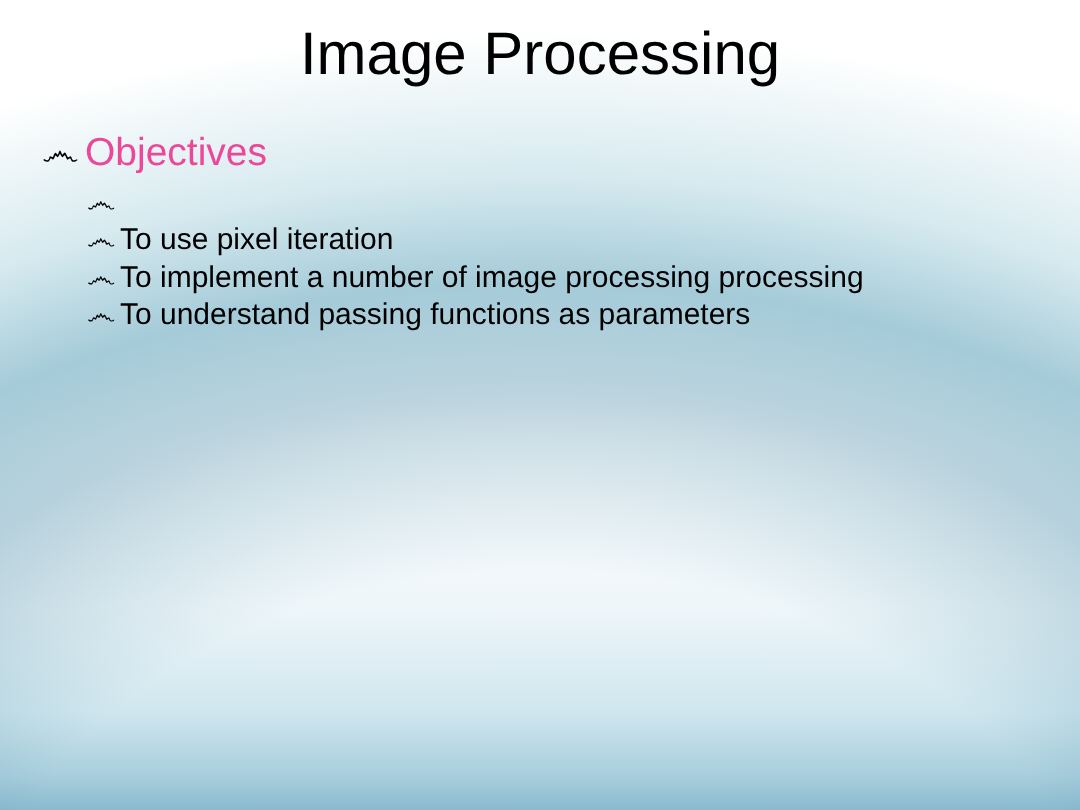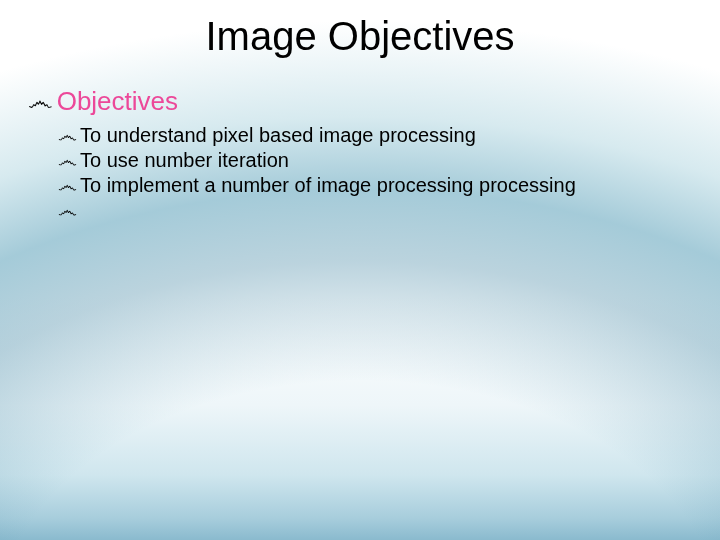--- a/index.html
+++ b/index.html
@@ -73,45 +73,45 @@
     font-size: 20px;
     line-height: 1.2;
     color: #000;
     font-weight: 400;
   }
 </style>
 </head>
 <body>
 
 <div class="slide">
-  <h1 class="title">Image Objectives</h1>
+  <h1 class="title">Image Processing</h1>
 
   <div class="content">
 
     <div class="lvl1-item">
       <span class="bullet">෴</span>
       <span class="label">Objectives</span>
     </div>
 
     <div class="lvl2">
 
       <div class="lvl2-item">
         <span class="bullet">෴</span>
-        <span class="label">To understand pixel based image processing</span>
       </div>
 
       <div class="lvl2-item">
         <span class="bullet">෴</span>
-        <span class="label">To use number iteration</span>
+        <span class="label">To use pixel iteration</span>
       </div>
 
       <div class="lvl2-item">
         <span class="bullet">෴</span>
         <span class="label">To implement a number of image processing processing</span>
       </div>
 
       <div class="lvl2-item">
         <span class="bullet">෴</span>
+        <span class="label">To understand passing functions as parameters</span>
       </div>
 
     </div>
   </div>
 </div>
 
 </body></html>

